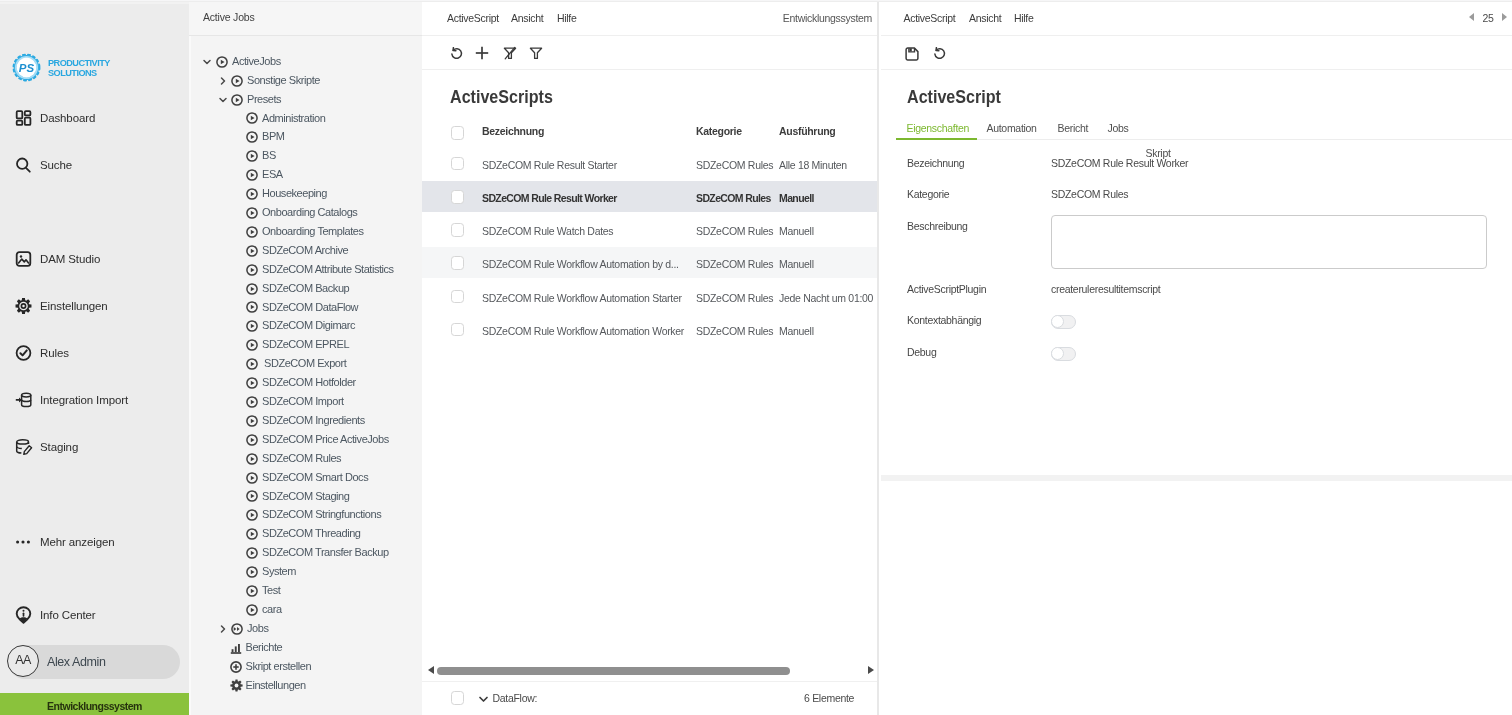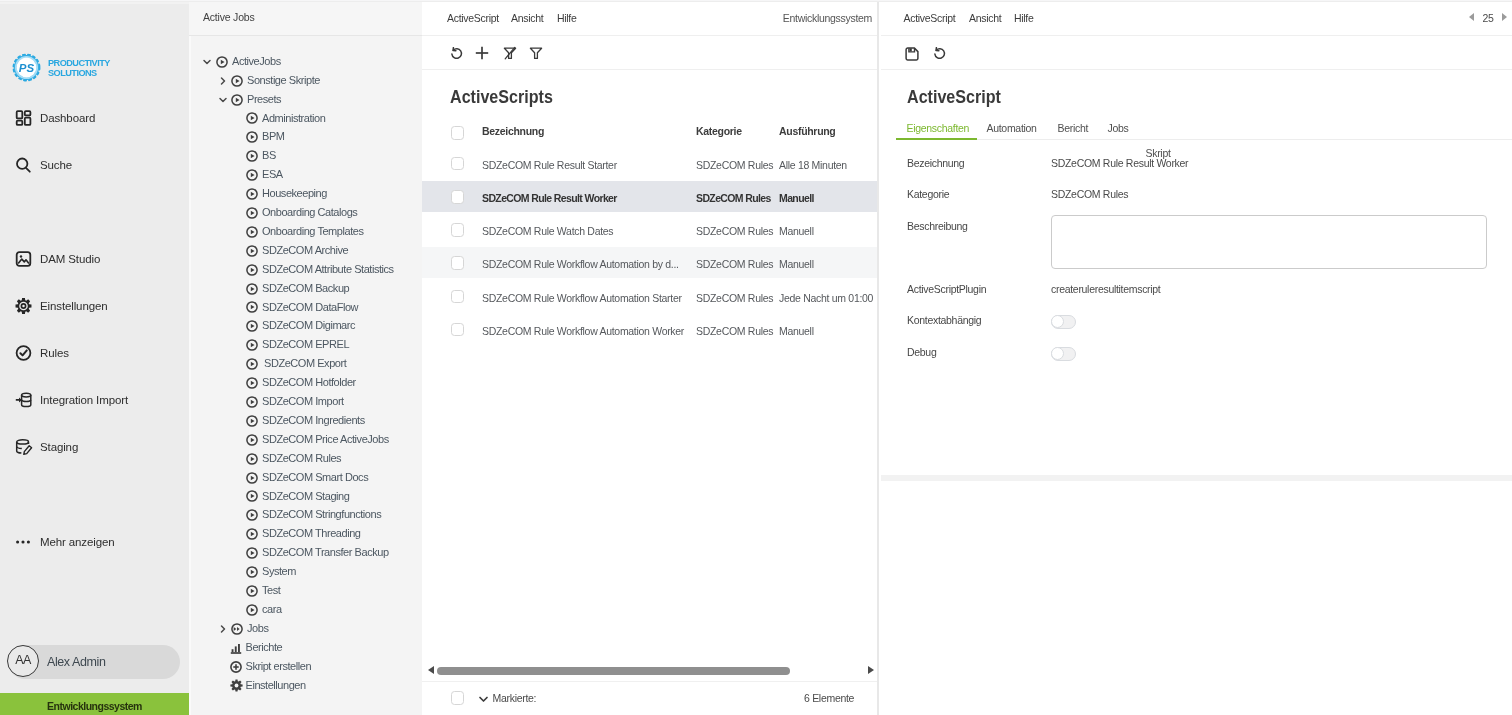--- a/index.html
+++ b/index.html
@@ -137,20 +137,31 @@
 <div class="sb-item" style="top:524.5px">
       <span class="sb-icon">
         <svg width="17" height="17" viewBox="0 0 17 17" fill="none">
           <circle cx="2.6" cy="8.5" r="1.55" fill="#262626"></circle>
           <circle cx="8" cy="8.5" r="1.55" fill="#262626"></circle>
           <circle cx="13.4" cy="8.5" r="1.55" fill="#262626"></circle>
         </svg>
       </span>
       <span class="sb-label">Mehr anzeigen</span>
     </div>
+<div class="sb-item" style="top:597.5px">
+      <span class="sb-icon">
+        <svg width="17" height="18" viewBox="0 0 17 18" fill="none">
+          <path d="M8.5 1.2 C4.7 1.2 1.7 4.1 1.7 7.7 C1.7 10.2 3.1 12 4.9 13.6 L8.5 16.8 L12.1 13.6 C13.9 12 15.3 10.2 15.3 7.7 C15.3 4.1 12.3 1.2 8.5 1.2 Z" stroke="#262626" stroke-width="1.9" stroke-linejoin="round"></path>
+          <path d="M4.6 12.6 L8.5 16.2 L12.4 12.6 C11.4 11.8 10 11.3 8.5 11.3 C7 11.3 5.6 11.8 4.6 12.6 Z" fill="#262626"></path>
+          <circle cx="8.5" cy="4.7" r="1" fill="#262626"></circle>
+          <rect x="7.65" y="6.4" width="1.7" height="4.3" rx="0.8" fill="#262626"></rect>
+        </svg>
+      </span>
+      <span class="sb-label">Info Center</span>
+    </div>
 <div id="alexpill"></div>
 <div id="avatar"><span>AA</span></div>
 <span class="txt" style="left:47px; top:655px; font-size:12.5px; color:#3e4850; letter-spacing:-0.4px;">Alex Admin</span>
 <div id="greenbar"><span>Entwicklungssystem</span></div>
 </div>
 <div id="tree">
 <div class="abs" style="left:0; top:0; width:1.5px; height:715px; background:#fafafa;"></div>
 <div id="tree-head">
       <span>Active Jobs</span>
     </div>
@@ -481,21 +492,21 @@
 <div class="abs" style="left:5.5px; top:666px; width:0; height:0; border-top:4.5px solid transparent; border-bottom:4.5px solid transparent; border-right:6px solid #4a4a4a;"></div>
 <div class="abs" style="left:445.5px; top:666px; width:0; height:0; border-top:4.5px solid transparent; border-bottom:4.5px solid transparent; border-left:6px solid #4a4a4a;"></div>
 <div class="abs" style="left:15px; top:666.5px; width:353px; height:8px; border-radius:4px; background:#8f8f8f;"></div>
 <div class="abs" style="left:0; top:680.5px; width:455px; height:1px; background:#f0f0f0;"></div>
 <div class="cbx" style="left:28.8px; top:691px;"></div>
 <div class="abs" style="left:56px; top:693.5px;">
       <svg width="11" height="11" viewBox="0 0 11 11" fill="none">
         <path d="M2 3.5 L5.5 7 L9 3.5" stroke="#3c3c3c" stroke-width="1.7" stroke-linecap="round" stroke-linejoin="round"></path>
       </svg>
     </div>
-<span class="td" style="left:70.5px; top:691.5px; color:#4a4a4a;">Markierte:</span>
+<span class="td" style="left:70.5px; top:691.5px; color:#4a4a4a;">DataFlow:</span>
 <span class="td" style="left:382px; top:691.5px; color:#4a4a4a;">6 Elemente</span>
 </div>
 <div id="mid-border"></div>
 <div id="right">
 <div class="abs" style="left:0; top:0; width:631.5px; height:35.5px; border-bottom:1px solid #efefef;"></div>
 <span class="menu-item" style="left:23px; top:11.5px;">ActiveScript</span>
 <span class="menu-item" style="left:88.5px; top:11.5px;">Ansicht</span>
 <span class="menu-item" style="left:133.5px; top:11.5px;">Hilfe</span>
 <div class="abs" style="left:588px; top:13px; width:0; height:0; border-top:4px solid transparent; border-bottom:4px solid transparent; border-right:5px solid #9b9b9b;"></div>
 <span class="menu-item" style="left:602px; top:11.5px; color:#4a4a4a;">25</span>

